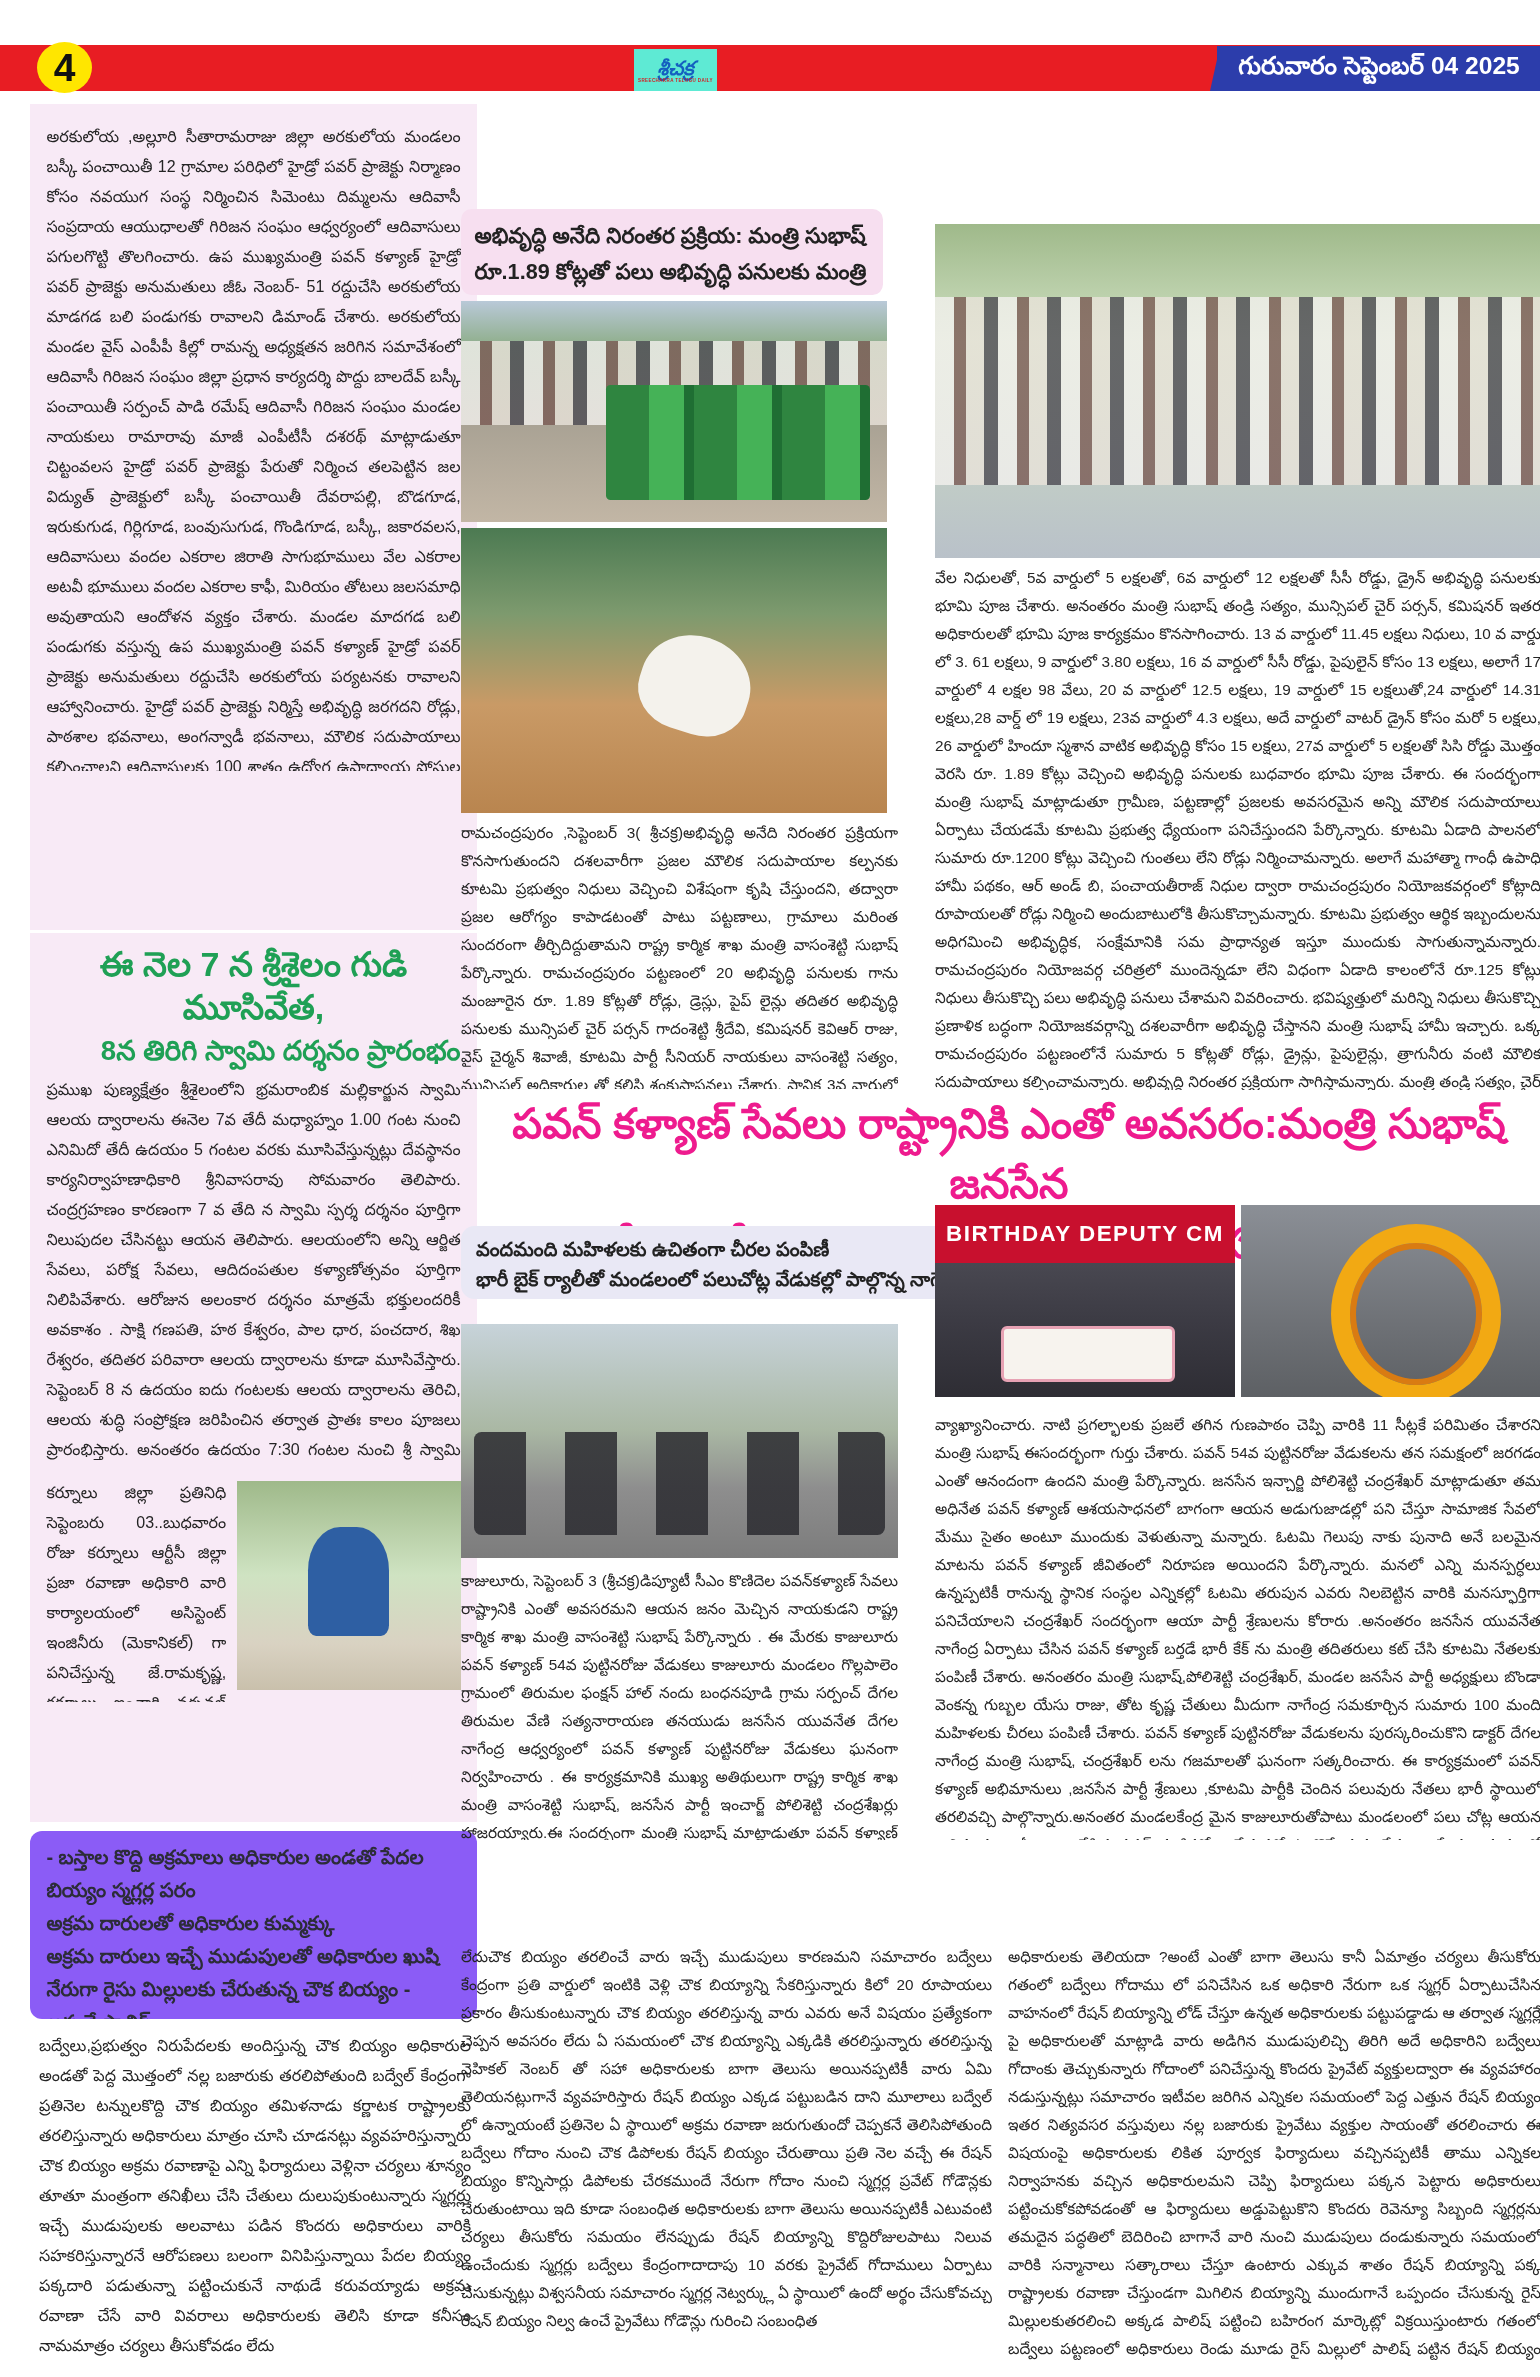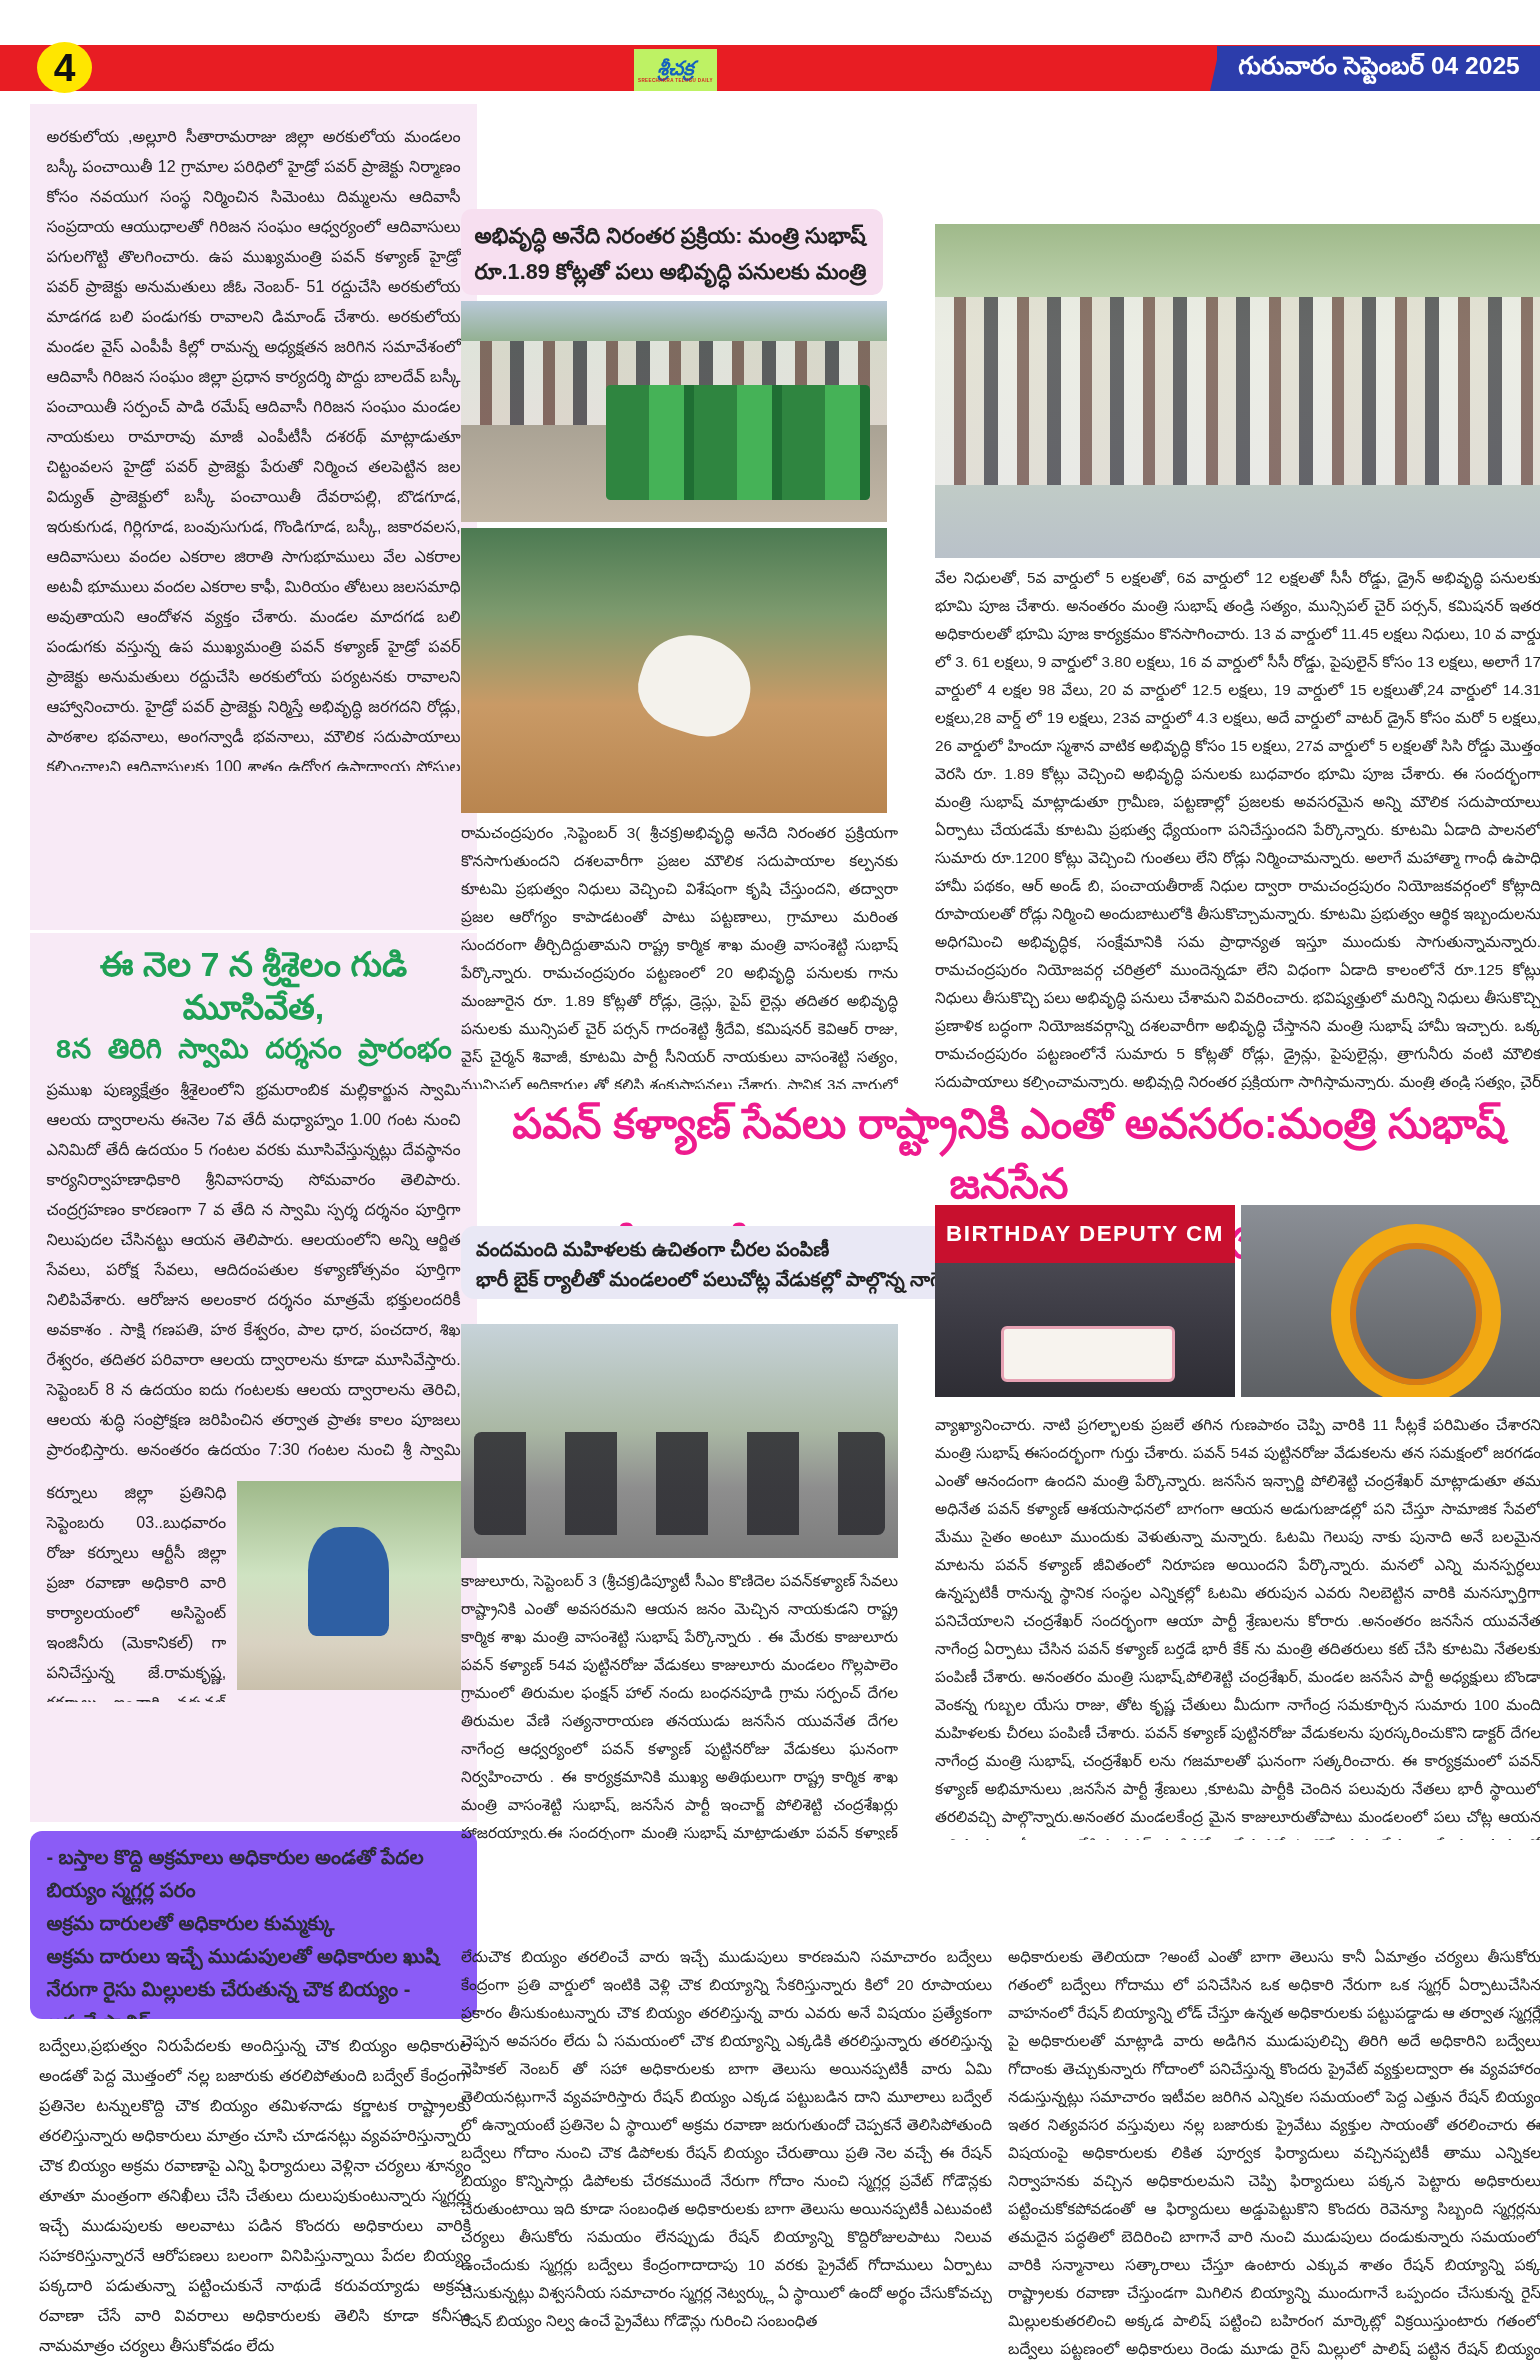--- a/index.html
+++ b/index.html
@@ -3,35 +3,35 @@
 <meta charset="utf-8">
 <style>
   html,body{margin:0;padding:0;background:#ffffff;}
   #page{position:relative;width:1541px;height:2377px;background:#ffffff;
         font-family:"Liberation Sans","DejaVu Sans",sans-serif;color:#1c1c1c;overflow:hidden;}
   .abs{position:absolute;}
   
   .masthead{left:0;top:45px;width:1541px;height:46px;background:#e81d23;}
   .pagenum{left:37px;top:42px;width:55px;height:51px;background:#ffe600;border-radius:50%;
            display:flex;align-items:center;justify-content:center;font-size:39px;font-weight:bold;color:#111;}
-  .logobox{left:634px;top:49px;width:83px;height:42px;background:#bef264;display:flex;flex-direction:column;
+  .logobox{left:634px;top:49px;width:83px;height:42px;background:#5eead4;display:flex;flex-direction:column;
            align-items:center;justify-content:center;overflow:hidden;}
   .logotitle{font-size:20px;font-weight:bold;color:#1460c0;font-style:italic;line-height:1;}
   .logotag{font-size:4.5px;font-weight:bold;color:#d51a1f;letter-spacing:0.4px;}
   .datebox{left:1217px;top:46px;width:324px;height:45px;background:#2c3dab;display:flex;align-items:center;
            justify-content:center;font-size:24.6px;font-weight:bold;color:#ffffff;}
   .datebox::before{content:"";position:absolute;left:-7.5px;top:0;border-top:45px solid transparent;
            border-right:10.4px solid #2c3dab;}
   
   .pinkbox{background:#f8eaf6;padding:10.4px 16.4px;box-sizing:border-box;overflow:hidden;}
   .lav{background:#8b5cf6;border-radius:12px;padding:10.4px 16.4px;box-sizing:border-box;overflow:hidden;}
   .h-art1{font-size:41px;line-height:1.2;font-weight:bold;color:#111;text-align:center;}
   .h-art1 .l2{font-size:37px;}
   .h-green{font-size:34px;line-height:1.25;font-weight:bold;color:#1fa055;text-align:center;}
-  .h-green2{font-size:27.6px;line-height:1.3;font-weight:bold;color:#1fa055;text-align:center;font-family:Liberation Mono, monospace;}
+  .h-green2{font-size:27.6px;line-height:1.3;font-weight:bold;color:#1fa055;text-align:right;}
   .h-art3{font-size:37px;line-height:1.35;font-weight:bold;color:#111;}
   .body-l{font-size:16px;line-height:30px;color:#242424;}
   .jtext{text-align:justify;overflow:hidden;}
   .boldlines{font-size:20px;line-height:33px;font-weight:bold;color:#2c2c38;}
   
   .h-main{font-size:58px;font-weight:bold;color:#17a14e;text-align:center;line-height:1.1;}
   .subbox{background:#f7dff0;border-radius:10.4px;padding:9px 13.4px;box-sizing:border-box;overflow:hidden;}
   .subbox .sl{font-size:21.6px;line-height:36px;font-weight:bold;color:#222;}
   .body-m{font-size:15.3px;line-height:28px;color:#242424;}
   .h-pink{font-size:42px;line-height:60px;font-weight:bold;color:#ee1b8e;text-align:center;}

